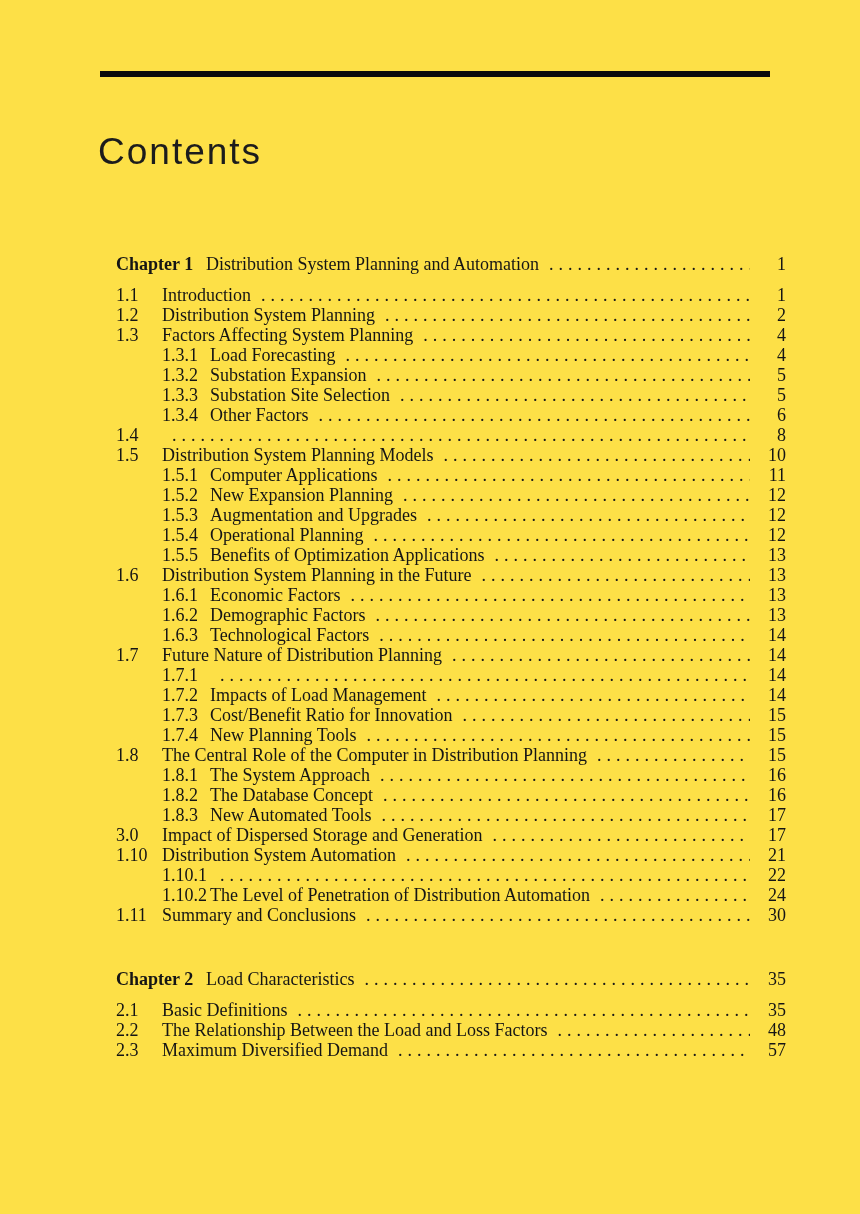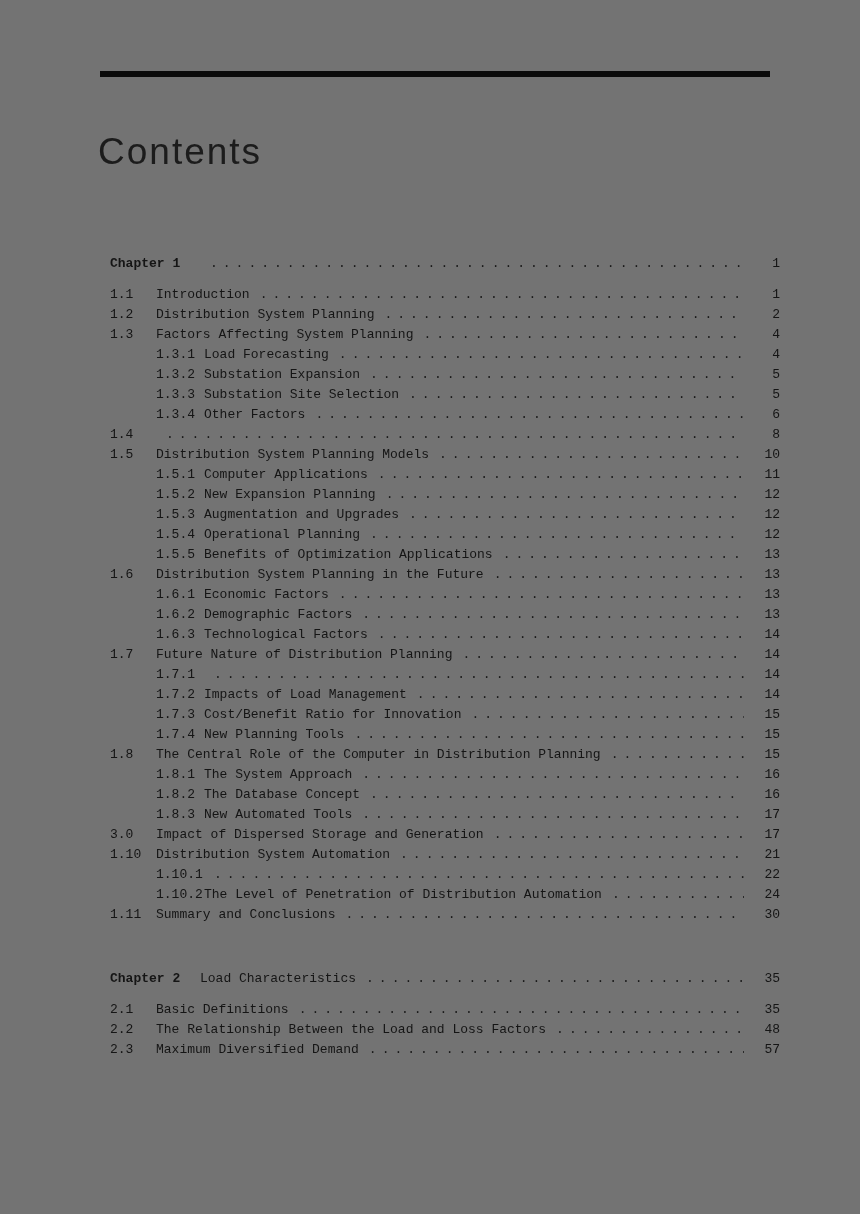--- a/index.html
+++ b/index.html
@@ -4,21 +4,21 @@
 <style>
   html, body {
     margin: 0;
     padding: 0;
     background: #f6f6f3;
   }
   .page {
     position: relative;
     width: 860px;
     height: 1214px;
-    background: #737373;
+    background: #fde047;
     font-family: "Liberation Serif", serif;
     color: #151515;
     overflow: hidden;
   }
   .top-rule {
     position: absolute;
     left: 100px;
     top: 71px;
     width: 670px;
     height: 6px;
@@ -29,26 +29,25 @@
     left: 98px;
     top: 106px;
     font-family: "Liberation Sans", sans-serif;
     font-size: 37px;
     font-weight: 400;
     letter-spacing: 2px;
     color: #1c1c1c;
   }
   .toc {
     position: absolute;
-    left: 110px;
+    left: 116px;
     top: 254px;
     width: 670px;
-    font-size: 13px;
+    font-size: 18px;
     line-height: 20px;
-    font-family: Liberation Mono, monospace;
   }
   .row {
     display: flex;
     align-items: baseline;
   }
   .row.chapter {
     margin-bottom: 11px;
   }
   .row.chapter:not(:first-child) {
     margin-top: 44px;
@@ -91,20 +90,21 @@
 </style>
 </head>
 <body>
 
 <div class="page">
   <div class="top-rule"></div>
   <h1 class="page-title">Contents</h1>
   <div class="toc">
       <div class="row chapter">
         <span class="chlabel">Chapter 1</span>
+        <span class="etitle">Distribution System Planning and Automation</span>
         <span class="dots"></span>
         <span class="pg">1</span>
       </div>
       <div class="row lvl1">
         <span class="num">1.1</span>
         <span class="etitle">Introduction</span>
         <span class="dots"></span>
         <span class="pg">1</span>
       </div>
       <div class="row lvl1">

